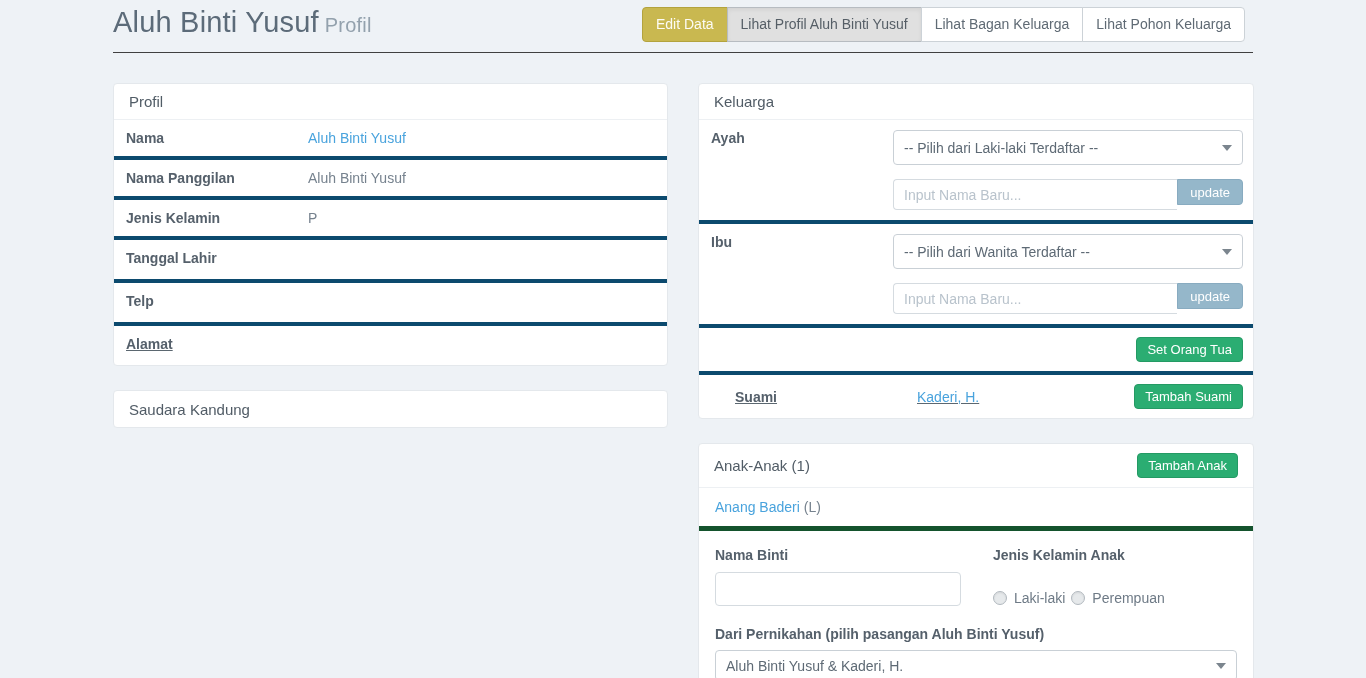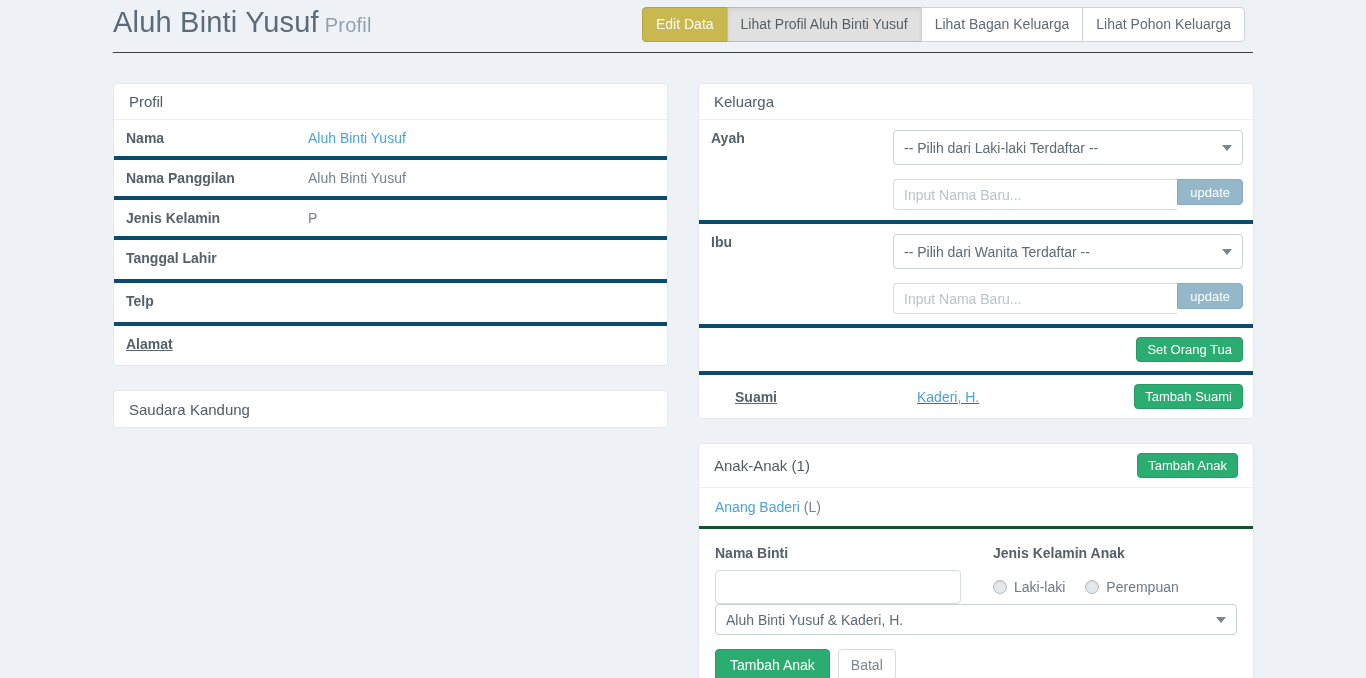--- a/index.html
+++ b/index.html
@@ -82,32 +82,32 @@
     font-family: "Liberation Sans", sans-serif;
   }
   .btn-green-sm {
     background: #2bad72; border: 1px solid #249a64; color: #fff;
     font-size: 13px; padding: 4px 10px; border-radius: 4px; cursor: pointer;
     font-family: "Liberation Sans", sans-serif; white-space: nowrap;
   }
   .cell-action { flex: none; padding: 9px 10px 9px 0; margin-left: auto; }
 
   
-  .child-row { padding: 11px 16px; border-bottom: 3px solid #14532d; color: #76828e; }
+  .child-row { padding: 11px 16px; border-bottom: 5px solid #14532d; color: #76828e; }
   .anak-form { padding: 16px; }
   .form-cols { display: flex; }
   .form-col-left { width: 246px; flex: none; }
   .form-col-right { margin-left: 32px; }
   .form-label { font-weight: 700; color: #55606b; margin-bottom: 9px; font-size: 14px; }
   .text-input {
     width: 100%; height: 34px; border: 1px solid #d5dbe0; border-radius: 4px;
     padding: 0 10px; font-size: 14px; color: #5e6a75; outline: none;
     font-family: "Liberation Sans", sans-serif;
   }
-  .radio-row { display: flex; align-items: center; gap: 20px; height: 34px; margin-top: 2px; }
+  .radio-row { display: flex; align-items: flex-end; gap: 6px; height: 34px; margin-top: 2px; }
   .radio-opt { display: inline-flex; align-items: center; gap: 7px; color: #6e7a86; cursor: pointer; }
   .radio-circle {
     width: 14px; height: 14px; border-radius: 50%;
     background: #e6e9eb; border: 1px solid #b2b9bf; display: inline-block;
     box-shadow: inset 0 1px 2px rgba(0,0,0,.08);
   }
   .pernikahan-label { margin: 20px 0 8px 0; }
   .select-wide { height: 31px; }
   .form-buttons { display: flex; gap: 8px; margin-top: 14px; }
   .btn-submit {
@@ -254,20 +254,21 @@
                   <span>Laki-laki</span>
                 </span>
                 <span class="radio-opt">
                   <span class="radio-circle"></span>
                   <span>Perempuan</span>
                 </span>
               </div>
             </div>
           </div>
 
+          <div class="form-label pernikahan-label">Dari Pernikahan (pilih pasangan Aluh Binti Yusuf)</div>
           <div class="select-box select-wide">
             <span>Aluh Binti Yusuf &amp; Kaderi, H.</span>
             <span class="caret-down"></span>
           </div>
 
           <div class="form-buttons">
             <button class="btn-submit">Tambah Anak</button>
             <button class="btn-cancel">Batal</button>
           </div>
         </div>

